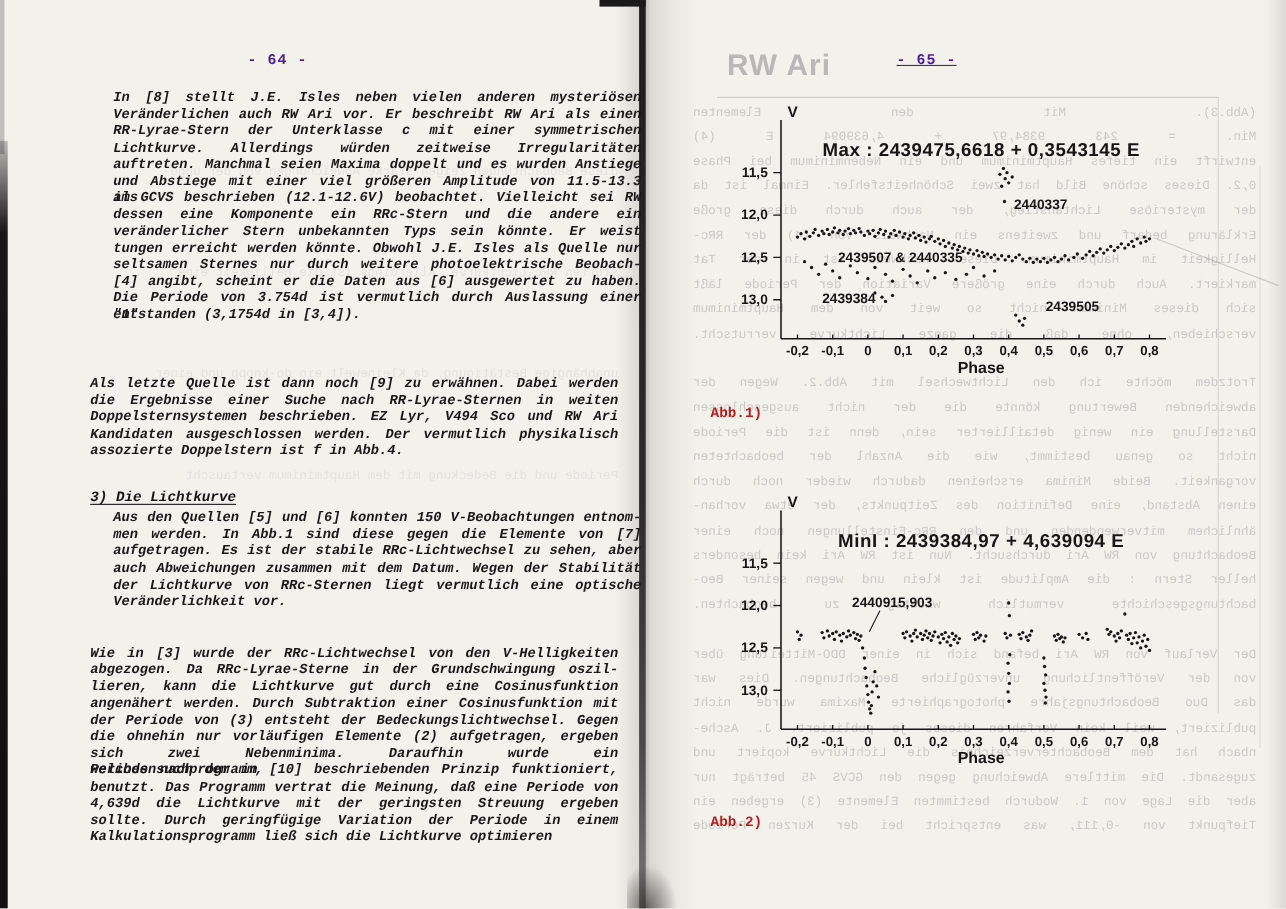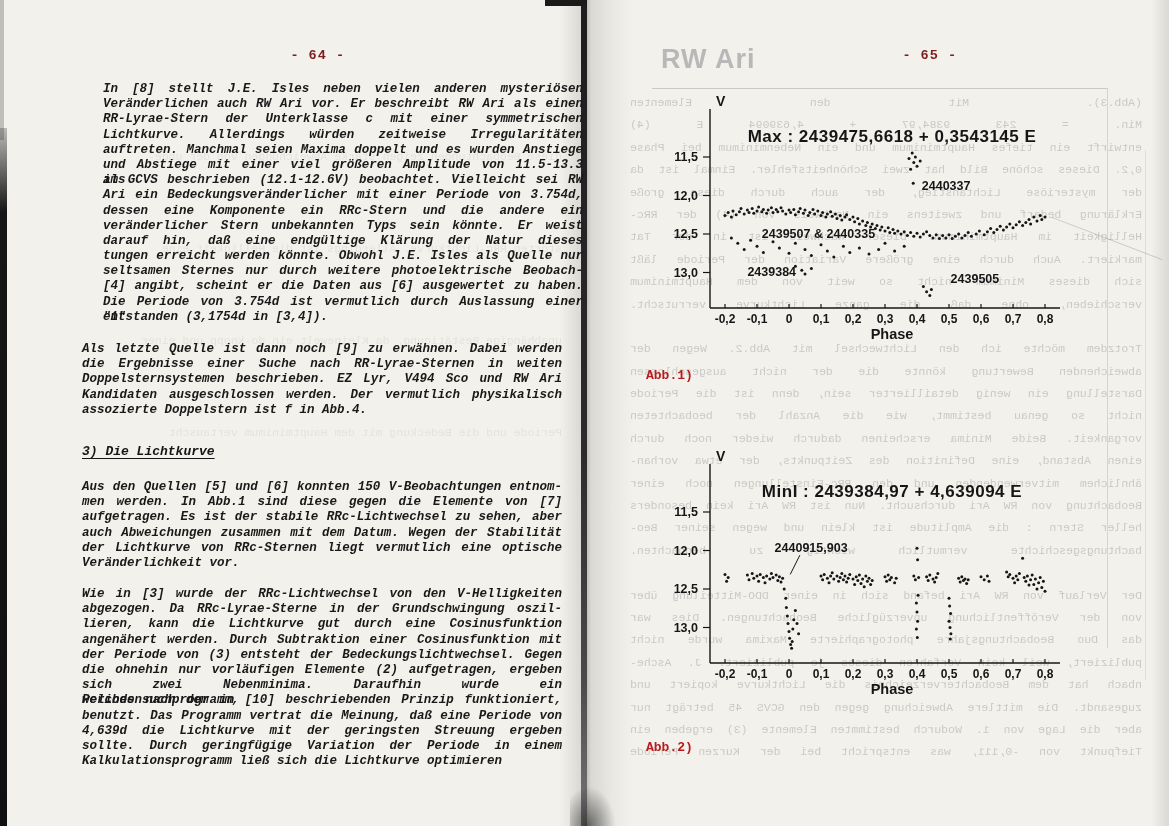--- a/index.html
+++ b/index.html
@@ -15,22 +15,22 @@
     background:linear-gradient(90deg,rgba(0,0,0,0) 0%,rgba(0,0,0,.10) 28%,rgba(0,0,0,.28) 33%,rgba(0,0,0,.10) 42%,rgba(0,0,0,.04) 70%,rgba(0,0,0,0) 100%);}
   .gutter-line{position:absolute;left:581px;top:0;width:6px;height:826px;
     background:linear-gradient(180deg,#1d1d1d 0%,#2c2c2c 55%,#4a4a4a 82%,#777 100%);}
   .gutter-topcap{position:absolute;left:545px;top:0;width:42px;height:6px;background:#1a1a1a;}
   .gutter-botblob{position:absolute;left:570px;top:786px;width:46px;height:40px;
     background:radial-gradient(ellipse at 40% 100%,rgba(10,10,10,.55),rgba(10,10,10,0) 70%);}
   .edge-right{position:absolute;right:0;top:0;width:18px;height:826px;
     background:linear-gradient(270deg,rgba(0,0,0,.10),rgba(0,0,0,0));}
 
   
-  .pageno{position:absolute;width:120px;text-align:right;
-    font:600 13.5px "Liberation Mono",monospace;color:#7f1d1d;letter-spacing:1px;}
+  .pageno{position:absolute;width:120px;text-align:left;
+    font:600 13.5px "Liberation Mono",monospace;color:#4c1d95;letter-spacing:1px;}
   .para{position:absolute;left:82px;width:480px;}
   .tline{
     font:600 12.5px "Liberation Mono",monospace;font-style:italic;
     color:#191919;height:15.2px;line-height:15.2px;
     text-align:justify;text-align-last:justify;white-space:normal;overflow:visible;}
   .tline.end{text-align-last:left;}
   .heading{position:absolute;left:82px;top:444px;
     font:700 13px "Liberation Mono",monospace;font-style:italic;color:#161616;
     text-decoration:underline;text-underline-offset:3px;}
   .figlabel{position:absolute;font:600 13px "Liberation Mono",monospace;color:#b91c1c;}
@@ -75,39 +75,37 @@
     <div class="glineL">Periode und die Bedeckung mit dem Hauptminimum vertauscht</div>
   </div>
 <div id="para0" class="para" style="top:82px;margin-left:21px;">
     <div class="tline">In [8] stellt J.E. Isles neben vielen anderen mysteriösen</div>
     <div class="tline">Veränderlichen auch RW Ari vor. Er beschreibt RW Ari als einen</div>
     <div class="tline">RR-Lyrae-Stern der Unterklasse c mit einer symmetrischen</div>
     <div class="tline">Lichtkurve. Allerdings würden zeitweise Irregularitäten</div>
     <div class="tline">auftreten. Manchmal seien Maxima doppelt und es wurden Anstiege</div>
     <div class="tline">und Abstiege mit einer viel größeren Amplitude von 11.5-13.3 als</div>
     <div class="tline">im GCVS beschrieben (12.1-12.6V) beobachtet. Vielleicht sei RW</div>
-    <div class="tline">Ari ein Bedeckungsveränderlicher mit einer Periode von 3.754d,</div>
     <div class="tline">dessen eine Komponente ein RRc-Stern und die andere ein</div>
     <div class="tline">veränderlicher Stern unbekannten Typs sein könnte. Er weist</div>
-    <div class="tline">darauf hin, daß eine endgültige Klärung der Natur dieses</div>
     <div class="tline">tungen erreicht werden könnte. Obwohl J.E. Isles als Quelle nur</div>
     <div class="tline">seltsamen Sternes nur durch weitere photoelektrische Beobach-</div>
     <div class="tline">[4] angibt, scheint er die Daten aus [6] ausgewertet zu haben.</div>
     <div class="tline">Die Periode von 3.754d ist vermutlich durch Auslassung einer "1"</div>
     <div class="tline end">entstanden (3,1754d in [3,4]).</div>
   </div>
 <div id="para1" class="para" style="top:342px;">
     <div class="tline">Als letzte Quelle ist dann noch [9] zu erwähnen. Dabei werden</div>
     <div class="tline">die Ergebnisse einer Suche nach RR-Lyrae-Sternen in weiten</div>
     <div class="tline">Doppelsternsystemen beschrieben. EZ Lyr, V494 Sco und RW Ari</div>
     <div class="tline">Kandidaten ausgeschlossen werden. Der vermutlich physikalisch</div>
     <div class="tline end">assozierte Doppelstern ist f in Abb.4.</div>
   </div>
 <div class="heading">3) Die Lichtkurve</div>
-<div id="para2" class="para" style="top:480px;">
+<div id="para2" class="para" style="top:464px;margin-left:21px;">
     <div class="tline">Aus den Quellen [5] und [6] konnten 150 V-Beobachtungen entnom-</div>
     <div class="tline">men werden. In Abb.1 sind diese gegen die Elemente von [7]</div>
     <div class="tline">aufgetragen. Es ist der stabile RRc-Lichtwechsel zu sehen, aber</div>
     <div class="tline">auch Abweichungen zusammen mit dem Datum. Wegen der Stabilität</div>
     <div class="tline">der Lichtkurve von RRc-Sternen liegt vermutlich eine optische</div>
     <div class="tline end">Veränderlichkeit vor.</div>
   </div>
 <div id="para3" class="para" style="top:587px;">
     <div class="tline">Wie in [3] wurde der RRc-Lichtwechsel von den V-Helligkeiten</div>
     <div class="tline">abgezogen. Da RRc-Lyrae-Sterne in der Grundschwingung oszil-</div>
@@ -116,21 +114,21 @@
     <div class="tline">der Periode von (3) entsteht der Bedeckungslichtwechsel. Gegen</div>
     <div class="tline">die ohnehin nur vorläufigen Elemente (2) aufgetragen, ergeben</div>
     <div class="tline">sich zwei Nebenminima. Daraufhin wurde ein Periodensuchprogramm,</div>
     <div class="tline">welches nach dem in [10] beschriebenden Prinzip funktioniert,</div>
     <div class="tline">benutzt. Das Programm vertrat die Meinung, daß eine Periode von</div>
     <div class="tline">4,639d die Lichtkurve mit der geringsten Streuung ergeben</div>
     <div class="tline">sollte. Durch geringfügige Variation der Periode in einem</div>
     <div class="tline end">Kalkulationsprogramm ließ sich die Lichtkurve optimieren</div>
   </div>
 
-<div class="pageno" style="left:837px;top:48px;">- 65 -</div>
+<div class="pageno" style="left:815px;top:48px;text-decoration:underline;">- 65 -</div>
 
 <div class="ghost-title">RW Ari</div>
 <div class="ghost-hline"></div>
 <div class="ghost-vline"></div>
 <div class="ghost-vline2"></div>
 <div class="ghost-diag"></div>
 <div id="rightGhost" class="ghost-block">
     <div class="gline">(Abb.3). Mit den Elementen</div>
     <div class="gline">Min. = 243 9384,97 + 4,639094 E (4)</div>
     <div class="gline">entwirft ein tiefes Hauptminimum und ein Nebenminimum bei Phase</div>

